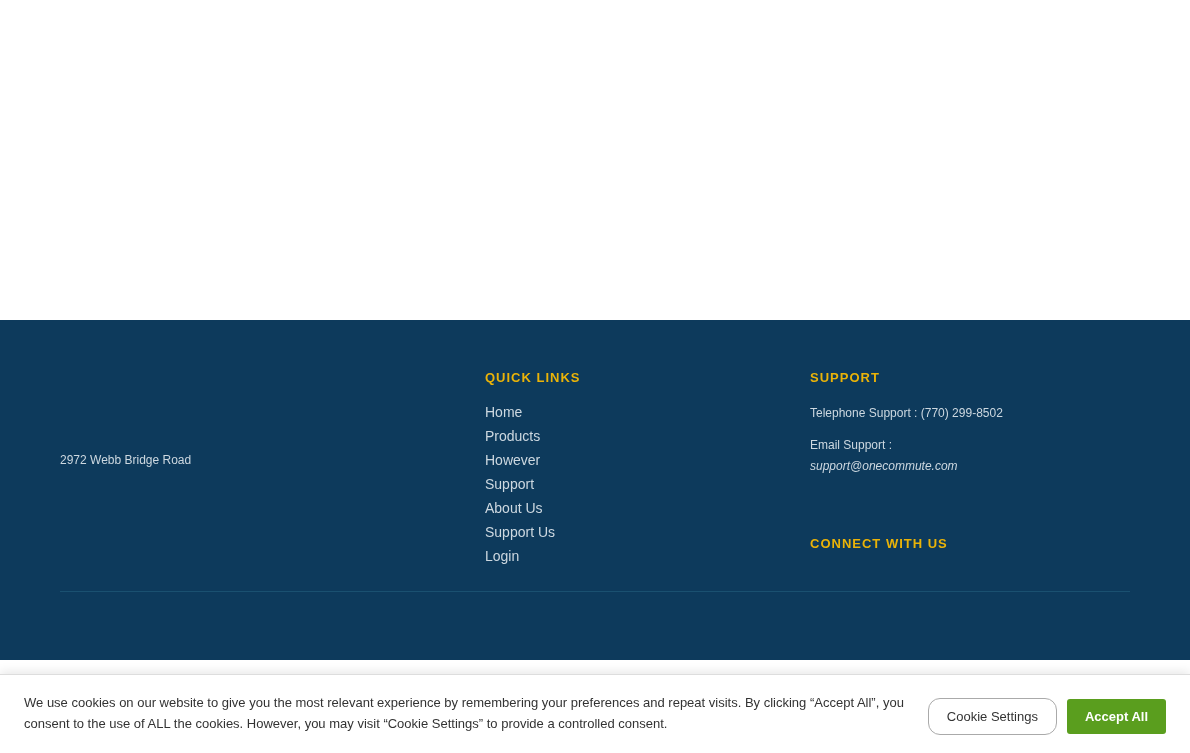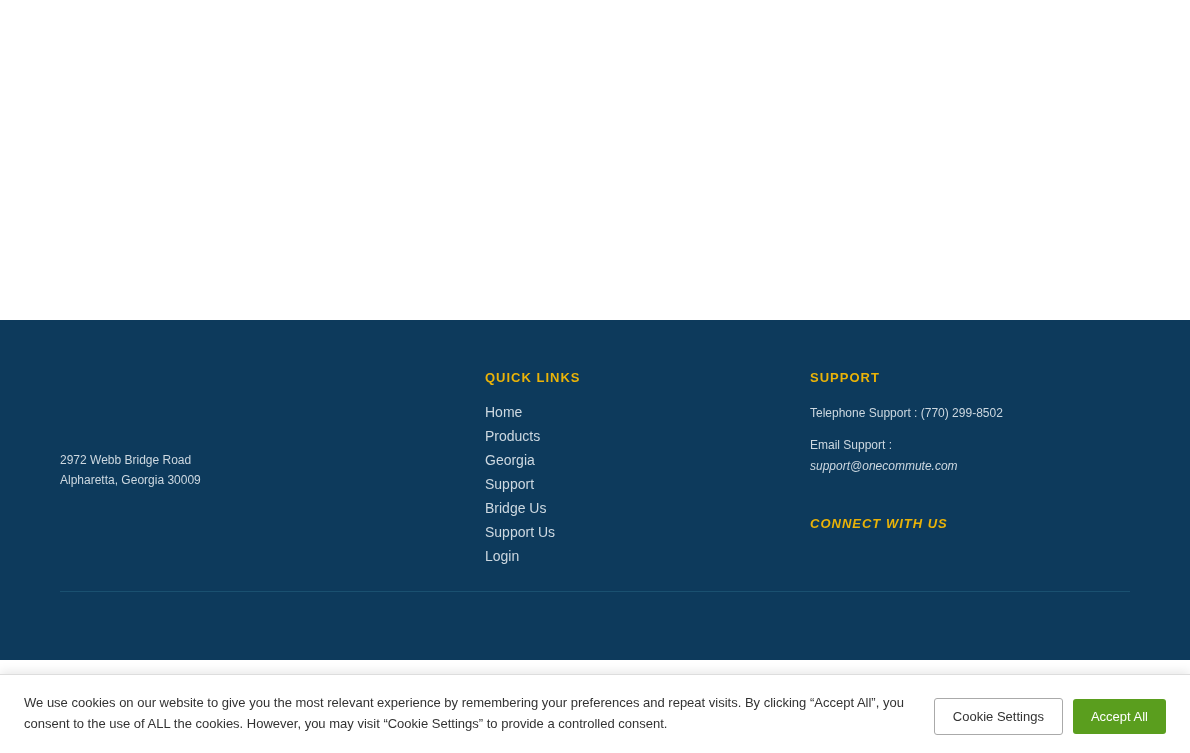--- a/index.html
+++ b/index.html
@@ -73,22 +73,21 @@
       font-size: 12px;
       line-height: 1.7;
       margin-bottom: 12px;
     }
 
     .support-item span {
       color: #cdd8e0;
     }
 
     .connect-section {
-      margin-top: 40px;
-      font-style: italic;
+      margin-top: 60px;
     }
 
     .footer-divider {
       border: none;
       border-top: 1px solid #1a5070;
       margin: 20px 0 0 0;
     }
 
     
     .cookie-banner {
@@ -121,57 +120,56 @@
       align-items: center;
     }
 
     .btn-cookie-settings {
       background: #fff;
       border: 1px solid #aaa;
       color: #333;
       padding: 10px 18px;
       font-size: 13px;
       cursor: pointer;
-      border-radius: 3px;
+      border-radius: 12px;
     }
 
     .btn-accept-all {
       background: #5a9e1e;
       border: none;
       color: #fff;
       padding: 10px 18px;
       font-size: 13px;
       cursor: pointer;
       border-radius: 3px;
-      font-weight: normal;
+      font-weight: bold;
     }
   </style>
 </head>
 <body>
 
 <div class="main-content"></div>
 
 <footer class="footer">
   <div class="footer-inner">
 
     <div class="footer-left">
       <div class="footer-address">
         <div>2972 Webb Bridge Road</div>
-        <div>Alpharetta, Georgia 30009</div>
       </div>
     </div>
 
     <div class="footer-middle">
       <div class="footer-section-title">QUICK LINKS</div>
       <ul class="footer-links">
         <li><a href="#">Home</a></li>
         <li><a href="#">Products</a></li>
-        <li><a href="#">Georgia</a></li>
+        <li><a href="#">However</a></li>
         <li><a href="#">Support</a></li>
-        <li><a href="#">Bridge Us</a></li>
+        <li><a href="#">About Us</a></li>
         <li><a href="#">Support Us</a></li>
         <li><a href="#">Login</a></li>
       </ul>
     </div>
 
     <div class="footer-right">
       <div class="footer-section-title">SUPPORT</div>
       <div class="support-item">
         <span>Telephone Support :</span>
         <span>(770) 299-8502</span>

